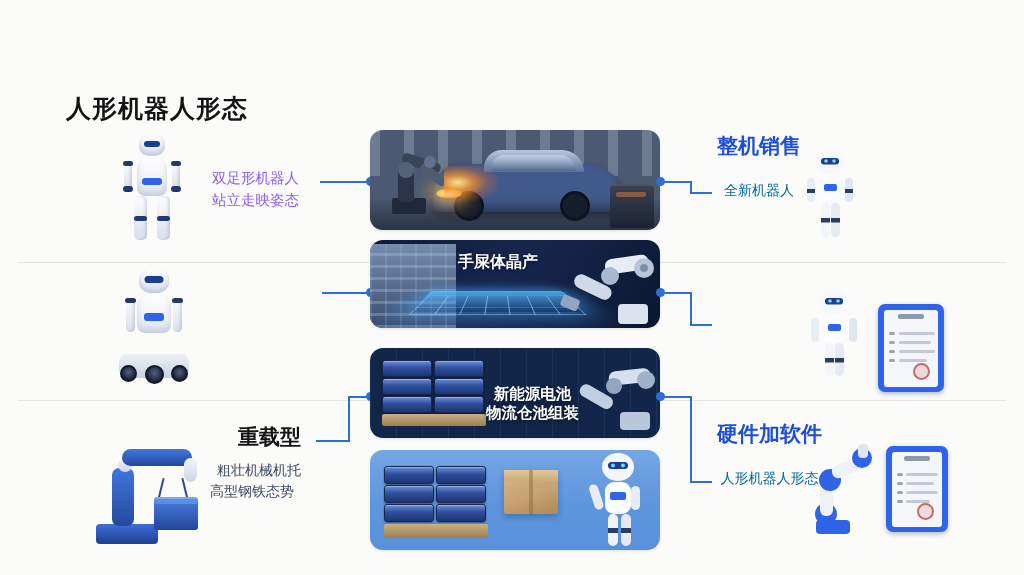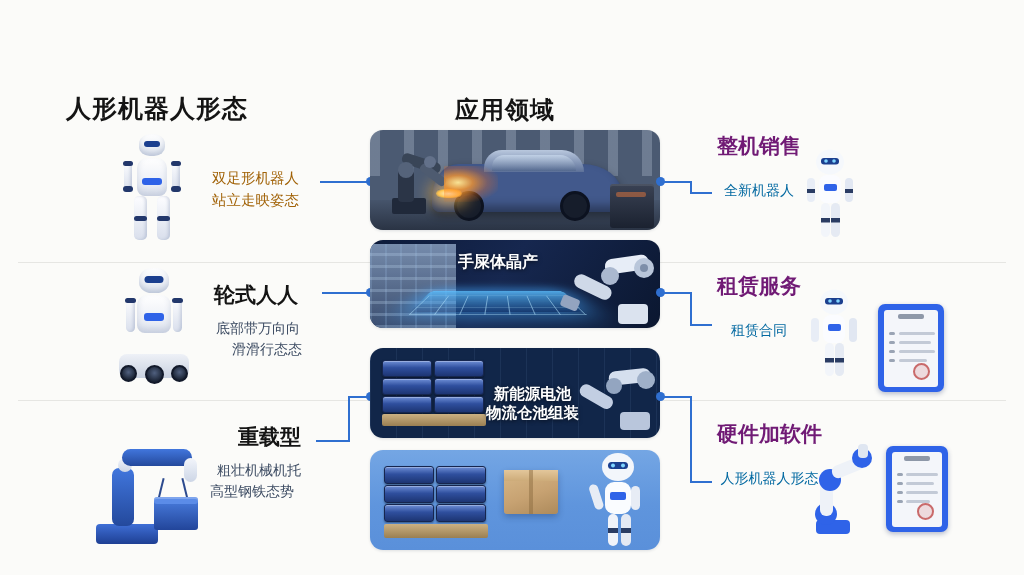--- a/index.html
+++ b/index.html
@@ -41,21 +41,21 @@
   
   .left-block { position: absolute; }
   .lb-title {
     font-size: 21px; font-weight: bold; color: #141414;
     white-space: nowrap; line-height: 1.25;
   }
   .lb-sub {
     font-size: 14px; color: #3c4b62; line-height: 1.5;
     white-space: nowrap;
   }
-  .lb-sub.b { font-size: 14.5px; color: #a16207; text-align: center; }
+  .lb-sub.b { font-size: 14.5px; color: #8b5cf6; text-align: center; }
 
   #left1 { top: 168px; left: 212px; }
   #left2 { top: 282px; left: 214px; text-align: left;}
   #left3 { top: 424px; left: 238px; }
   #left3 .lb-sub { margin-left: -28px; }
   #left2 .lb-sub { margin-left: 2px; }
   #left2 .lb-sub.second { margin-left: 18px; }
   #left3 .lb-sub.second { }
 
   
@@ -222,21 +222,21 @@
     content:""; position:absolute; left: 25px; top: 0; width: 4px; height: 44px;
     background: rgba(140,108,64,0.5);
   }
   .humanoid-logi {
     position: absolute; right: 8px; top: 2px; width: 74px; height: 96px; z-index: 5;
   }
 
   
   .right-block { position: absolute; }
   .rb-title {
-    font-size: 21px; font-weight: bold; color: #701a75; white-space: nowrap;
+    font-size: 21px; font-weight: bold; color: #1d4ed8; white-space: nowrap;
   }
   .rb-sub {
     font-size: 14px; color: #0369a1; white-space: nowrap; margin-top: 22px; text-align: center;
   }
   #right1 { top: 132px; left: 717px; }
   #right2 { top: 272px; left: 717px; }
   #right3 { top: 420px; left: 717px; }
 
   .rb-robot { position: absolute; }
   #rrobot1 { left: 800px; top: 148px; width: 60px; height: 92px; }
@@ -361,21 +361,20 @@
   }
   .ha-cable { position: absolute; background: #2c4a8e; }
 </style>
 </head>
 <body>
 
 <div id="page">
 
 
   <div class="col-head" id="head-left">人形机器人形态</div>
-  <div class="col-head" id="head-mid">应用领域</div>
 
   <div class="divider" id="div1"></div>
   <div class="divider" id="div2"></div>
 
   <div class="lrobot" id="lrobot1">
     <div class="rb-head" style="top:0; width:26px; height:22px;"></div>
     <div class="rb-visor" style="top:7px; width:16px; height:6px;"></div>
     <div class="rb-torso" style="top:24px; width:30px; height:38px;"></div>
     <div class="rb-chest" style="top:44px; width:20px; height:7px;"></div>
     <div class="rb-limb" style="left:6px;  top:27px; width:8px; height:30px;"></div>
@@ -415,25 +414,20 @@
     <div class="ha-cable" style="left:106px; bottom:44px; width:2px; height:22px; transform:rotate(-14deg);"></div>
     <div class="ha-box" style="left:76px; bottom:14px; width:44px; height:32px;"></div>
     <div class="ha-box" style="left:76px; bottom:40px; width:44px; height:7px; background:#5b8ce8;"></div>
   </div>
 
   <div class="left-block" id="left1">
     <div class="lb-sub b">双足形机器人</div>
     <div class="lb-sub b">站立走映姿态</div>
   </div>
 
-  <div class="left-block" id="left2">
-    <div class="lb-title">轮式人人</div>
-    <div class="lb-sub" style="margin-top:10px;">底部带万向向</div>
-    <div class="lb-sub second">滑滑行态态</div>
-  </div>
 
   <div class="left-block" id="left3">
     <div class="lb-title">重载型</div>
     <div class="lb-sub" style="margin-top:10px;text-align:right;">粗壮机械机托</div>
     <div class="lb-sub second">高型钢铁态势</div>
   </div>
 
   <div class="conn conn-h" style="left:320px; top:181px; width:52px;"></div>
   <div class="dot" style="left:366px; top:177px;"></div>
 
@@ -558,24 +552,20 @@
   <div class="conn conn-h" style="left:690px; top:324px; width:22px;"></div>
 
   <div class="dot" style="left:656px; top:392px;"></div>
   <div class="conn conn-h" style="left:660px; top:396px; width:32px;"></div>
   <div class="conn conn-v" style="left:690px; top:396px; height:86px;"></div>
   <div class="conn conn-h" style="left:690px; top:481px; width:22px;"></div>
 
   <div class="right-block" id="right1">
     <div class="rb-title">整机销售</div>
     <div class="rb-sub">全新机器人</div>
-  </div>
-  <div class="right-block" id="right2">
-    <div class="rb-title">租赁服务</div>
-    <div class="rb-sub">租赁合同</div>
   </div>
   <div class="right-block" id="right3">
     <div class="rb-title">硬件加软件</div>
     <div class="rb-sub">人形机器人形态</div>
   </div>
 
   <div class="rb-robot" id="rrobot1">
     <svg width="60" height="92" viewBox="0 0 60 92">
       <ellipse cx="30" cy="14" rx="14" ry="12.5" fill="#f5f8fc"></ellipse>
       <rect x="21" y="10" width="18" height="6.5" rx="3" fill="#1b3f8f"></rect>

